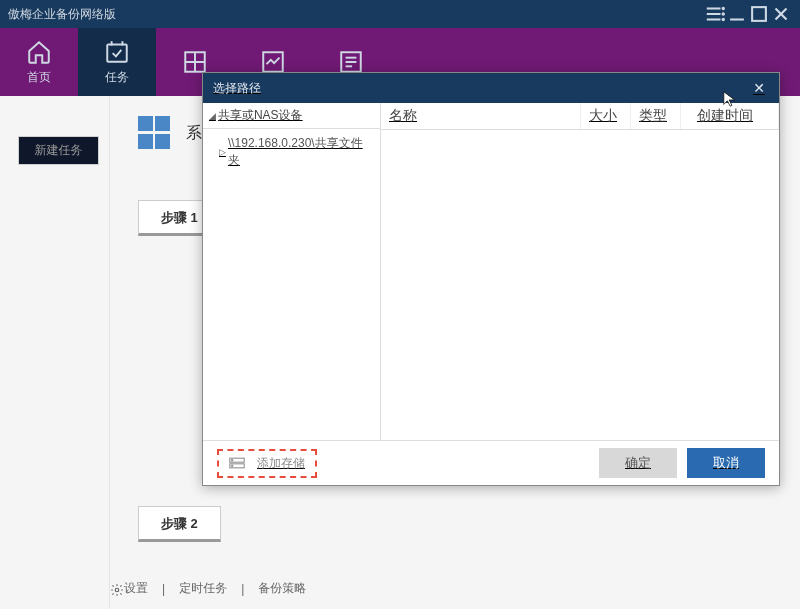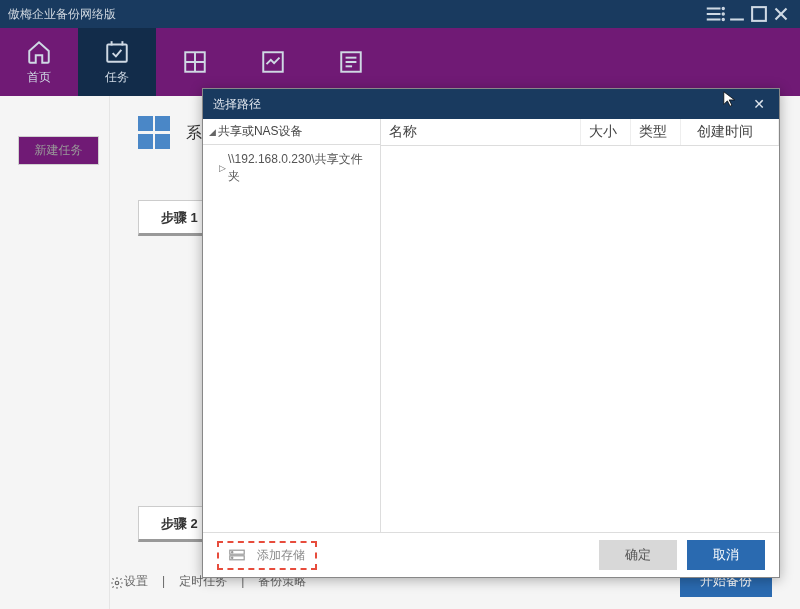--- a/index.html
+++ b/index.html
@@ -10,37 +10,37 @@
 .titlebar .win-btn { width: 22px; height: 22px; display: flex; align-items: center; justify-content: center; cursor: pointer; color: #cfd9e4; }
 
 .toolbar { height: 68px; background: #701a75; display: flex; align-items: stretch; }
 .tool-item { width: 78px; display: flex; flex-direction: column; align-items: center; justify-content: center; color: #cfd9e4; font-size: 12px; gap: 4px; cursor: pointer; }
 .tool-item.active { background: #122c4a; }
 .tool-item svg { width: 26px; height: 26px; }
 
 .main { position: relative; height: calc(609px - 28px - 68px); background: #f5f5f5; }
 
 .sidebar { position: absolute; left: 0; top: 0; width: 110px; height: 100%; background: #f5f5f5; border-right: 1px solid #e5e5e5; padding: 40px 10px 0 18px; }
-.sidebar .newtask { border: 1px solid #d0d0d0; padding: 5px 10px; font-size: 12px; color: #999; background: #701a75; text-align: center; }
+.sidebar .newtask { border: 1px solid #d0d0d0; padding: 5px 10px; font-size: 12px; color: #999; background: #0f172a; text-align: center; }
 
 .content { position: absolute; left: 110px; right: 0; top: 0; bottom: 0; padding: 20px 28px; }
 .wizard-row { display: flex; align-items: center; gap: 14px; }
 .win-logo { width: 34px; height: 34px; display: flex; flex-wrap: wrap; gap: 2px; }
 .win-logo span { width: 15px; height: 15px; background: #4a87c7; }
 .sys-label { font-size: 16px; color: #333; font-weight: 500; }
 
 .step-box { margin-top: 50px; }
 .step-label { display: inline-block; background: #fff; border: 1px solid #ccc; border-bottom: 3px solid #999; padding: 8px 22px 6px; font-size: 13px; color: #333; font-weight: bold; }
 .step-box.step2 { margin-top: 270px; }
 
 .bottom-bar { position: absolute; bottom: 12px; left: 0; right: 28px; display: flex; align-items: center; gap: 14px; font-size: 12px; color: #666; }
 .bottom-bar .gear { display: flex; align-items: flex-end; gap: 0; }
 .blue-btn { margin-left: auto; background: #2a6ab0; color: #fff; padding: 7px 20px; font-size: 13px; border: none; }
 
-.dialog { position: absolute; left: 202px; top: 88px; width: 578px; height: 490px; background: #fff; border: 1px solid #888; box-shadow: 0 2px 12px rgba(0,0,0,0.3); }
+.dialog { position: absolute; left: 202px; top: 72px; width: 578px; height: 414px; background: #fff; border: 1px solid #888; box-shadow: 0 2px 12px rgba(0,0,0,0.3); text-decoration: underline; }
 .dlg-title { height: 30px; background: #193a5f; color: #e0e6ee; font-size: 12px; display: flex; align-items: center; padding: 0 10px; }
 .dlg-title .t { flex: 1; }
 .dlg-close { width: 20px; height: 20px; display: flex; align-items: center; justify-content: center; cursor: pointer; font-size: 14px; }
 
 .dlg-body { display: flex; height: calc(100% - 30px - 44px); border-bottom: 1px solid #ddd; }
 .tree { width: 178px; border-right: 1px solid #ddd; font-size: 12px; }
 .tree-header { padding: 4px 6px; border-bottom: 1px solid #ddd; color: #444; display: flex; align-items: center; gap: 2px; }
 .tree-item { padding: 6px 6px 6px 16px; color: #555; display: flex; align-items: center; gap: 2px; }
 .tri { font-size: 9px; color: #666; }
 
@@ -162,21 +162,20 @@
         <svg width="14" height="14" viewBox="0 0 24 24" fill="none" stroke="currentColor" stroke-width="2">
             <circle cx="12" cy="12" r="3"></circle>
             <path d="M12 2v3M12 19v3M4.2 4.2l2.1 2.1M17.7 17.7l2.1 2.1M2 12h3M19 12h3M4.2 19.8l2.1-2.1M17.7 6.3l2.1-2.1"></path>
           </svg>
         <span>设置</span>
       </span>
       <span>|</span>
       <span>定时任务</span>
       <span>|</span>
       <span>备份策略</span>
-      <button class="blue-btn">开始备份</button>
     </div>
   </div>
 </div>
 
 <div class="dialog">
   <div class="dlg-title">
     <span class="t">选择路径</span>
     <span class="dlg-close">✕</span>
   </div>
   <div class="dlg-body">

